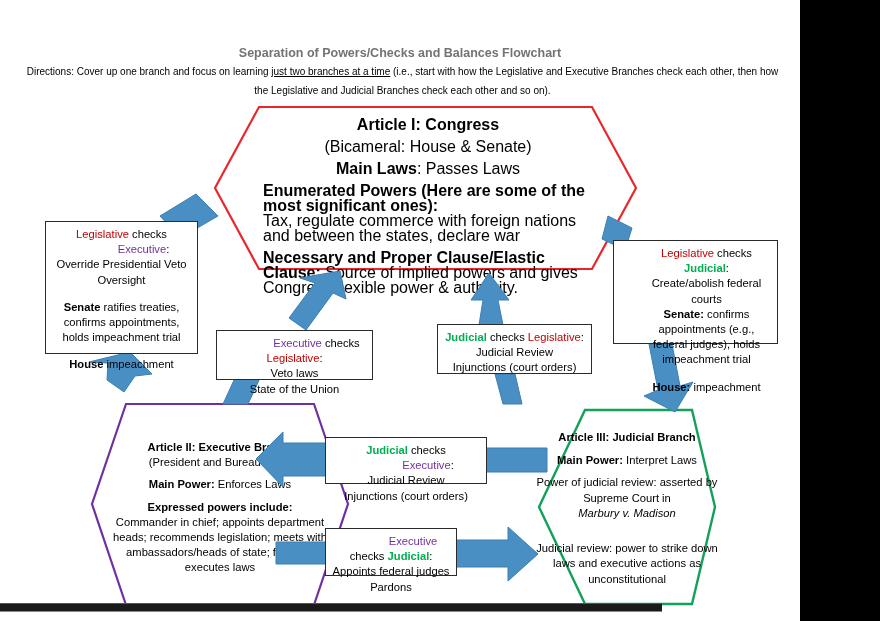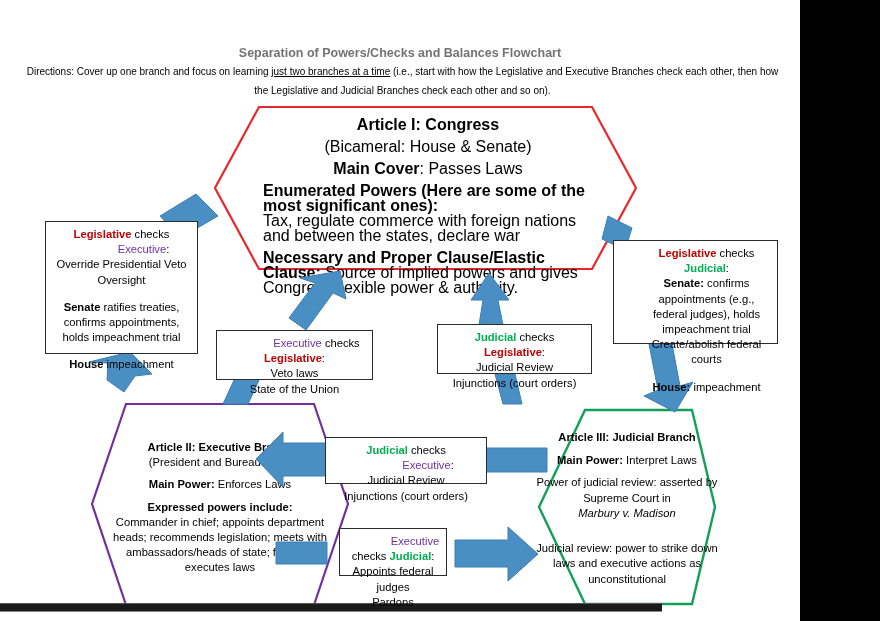--- a/index.html
+++ b/index.html
@@ -103,30 +103,30 @@
     box-sizing: border-box;
     background: #ffffff;
     border: 1.4px solid #2b2b2b;
     color: #000000;
     font-size: 11.2px;
     line-height: 15.2px;
     text-align: center;
     padding: 5px 6px;
     z-index: 5;
   }
-  .leg { color: #c00000; font-weight: bold; }
+  .leg { color: #c00000; font-weight: normal; }
   .exe { color: #7030a0; font-weight: normal; padding-left: 44px; }
   .jud { color: #00b050; font-weight: bold; }
 
   #box-leg-exe { left: 45px;  top: 221px; width: 153px; height: 133px; }
   #box-leg-jud { left: 613px; top: 240px; width: 165px; height: 104px; padding-left: 28px; }
   #box-exe-leg { left: 216px; top: 330px; width: 157px; height: 50px; }
   #box-jud-leg { left: 437px; top: 324px; width: 155px; height: 50px; }
   #box-jud-exe { left: 325px; top: 437px; width: 162px; height: 47px; }
-  #box-exe-jud { left: 339px; top: 528px; width: 108px; height: 48px; }
+  #box-exe-jud { left: 325px; top: 528px; width: 132px; height: 48px; }
 
   
   .arrow-layer {
     position: absolute;
     left: 0; top: 0;
     width: 880px; height: 621px;
     z-index: 1;
     pointer-events: none;
   }
 </style>
@@ -193,21 +193,21 @@
 
   <div class="hex" id="hex-congress">
     <svg width="425" height="166" viewBox="0 0 425 166">
       <polygon points="46,2 379,2 423,83 379,164 46,164 2,83" fill="#ffffff" stroke="#e8272c" stroke-width="2.2"></polygon>
     </svg>
     <div class="hex-text">
       <div class="ctr"><b>Article I: Congress</b></div>
       <div class="sp"></div>
       <div class="ctr">(Bicameral: House &amp; Senate)</div>
       <div class="sp"></div>
-      <div class="ctr"><b>Main Cover</b><span>: Passes Laws</span></div>
+      <div class="ctr"><b>Main Laws</b><span>: Passes Laws</span></div>
       <div class="sp"></div>
       <div class="lft"><b>Enumerated Powers (Here are some of the most significant ones):</b></div>
       <div class="lft">Tax, regulate commerce with foreign nations and between the states, declare war</div>
       <div class="sp"></div>
       <div class="lft"><b>Necessary and Proper Clause/Elastic Clause:</b><span> Source of implied powers and gives Congress flexible power &amp; authority.</span></div>
     </div>
   </div>
 
   <div class="hex" id="hex-executive">
     <svg width="260" height="205" viewBox="0 0 260 205">
@@ -246,22 +246,22 @@
     <div>Override Presidential Veto</div>
     <div>Oversight</div>
     <div class="sp-lg"></div>
     <div><b>Senate</b><span> ratifies treaties, confirms appointments, holds impeachment trial</span></div>
     <div class="sp-lg"></div>
     <div><b>House</b><span> impeachment</span></div>
   </div>
 
   <div class="checkbox" id="box-leg-jud">
     <div><span class="leg">Legislative</span><span> checks </span><span class="jud">Judicial</span><span>:</span></div>
+    <div>Create/abolish federal courts</div>
     <div><b>Senate:</b><span> confirms appointments (e.g., federal judges), holds impeachment trial</span></div>
-    <div>Create/abolish federal courts</div>
     <div class="sp-lg"></div>
     <div><b>House:</b><span> impeachment</span></div>
   </div>
 
   <div class="checkbox" id="box-exe-leg">
     <div><span class="exe">Executive</span><span> checks </span><span class="leg">Legislative</span><span>:</span></div>
     <div>Veto laws</div>
     <div>State of the Union</div>
   </div>
 

